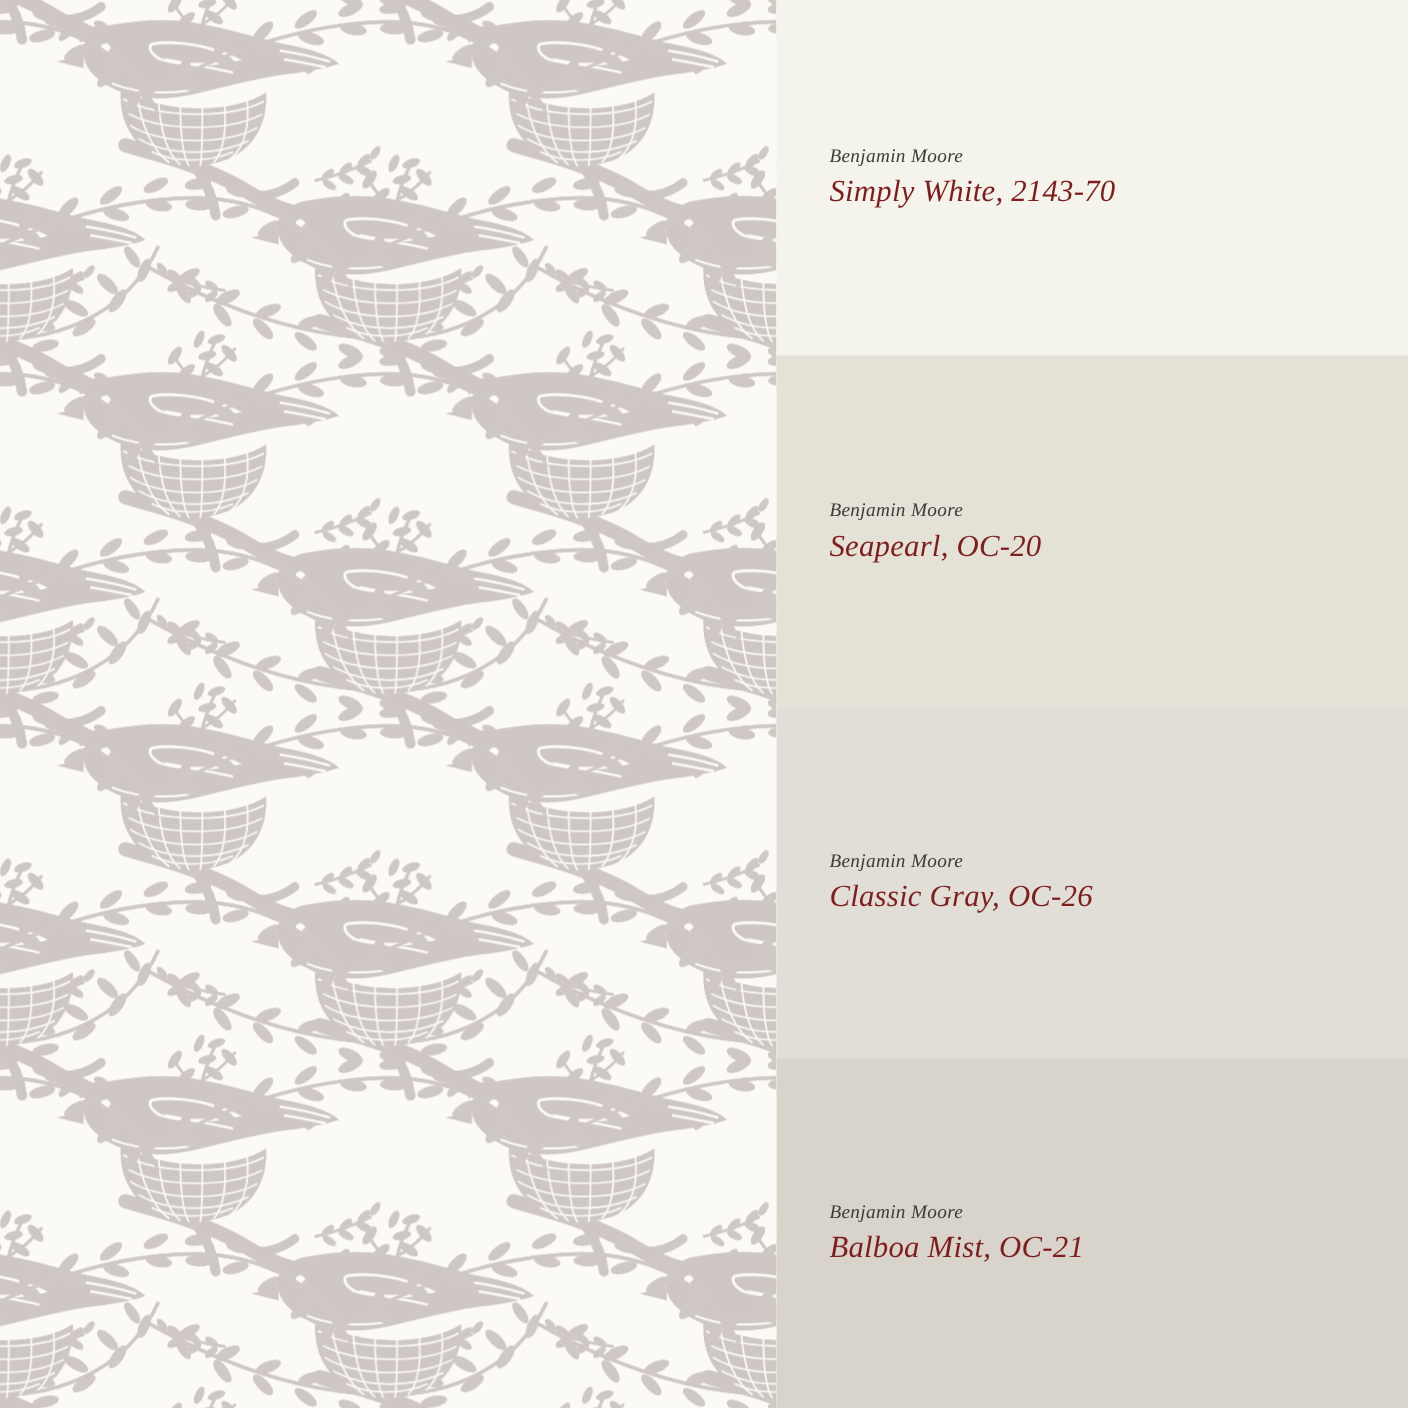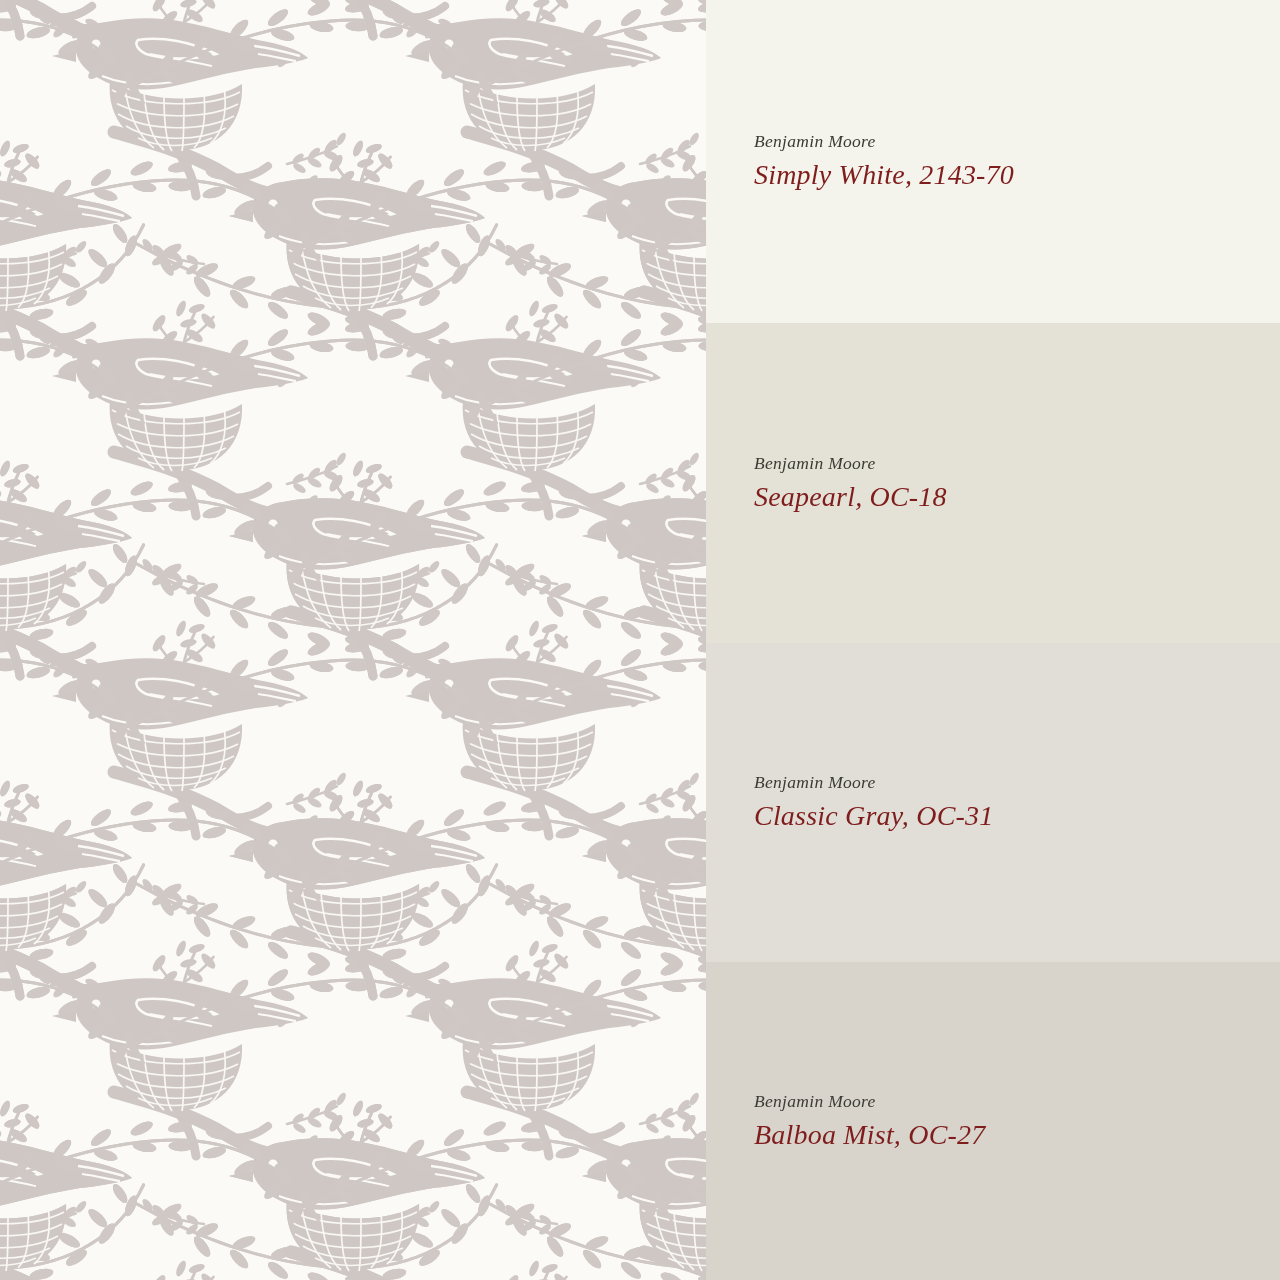--- a/index.html
+++ b/index.html
@@ -216,27 +216,27 @@
 
   <div id="swatch-panel" style="width: 574px;">
 
     <div class="swatch" style="background-color: rgb(245, 244, 236); height: 323px; flex: 0 0 323px;">
       <div class="swatch-brand">Benjamin Moore</div>
       <div class="swatch-name">Simply White, 2143-70</div>
     </div>
 
     <div class="swatch" style="background-color: rgb(228, 226, 215); height: 320px; flex: 0 0 320px;">
       <div class="swatch-brand">Benjamin Moore</div>
-      <div class="swatch-name">Seapearl, OC-18</div>
+      <div class="swatch-name">Seapearl, OC-20</div>
     </div>
 
     <div class="swatch" style="background-color: rgb(224, 222, 214); height: 319px; flex: 0 0 319px;">
       <div class="swatch-brand">Benjamin Moore</div>
-      <div class="swatch-name">Classic Gray, OC-31</div>
+      <div class="swatch-name">Classic Gray, OC-26</div>
     </div>
 
     <div class="swatch" style="background-color: rgb(216, 212, 204); height: 318px; flex: 0 0 318px;">
       <div class="swatch-brand">Benjamin Moore</div>
-      <div class="swatch-name">Balboa Mist, OC-27</div>
+      <div class="swatch-name">Balboa Mist, OC-21</div>
     </div>
 
   </div>
 </div>
 
 </body></html>

